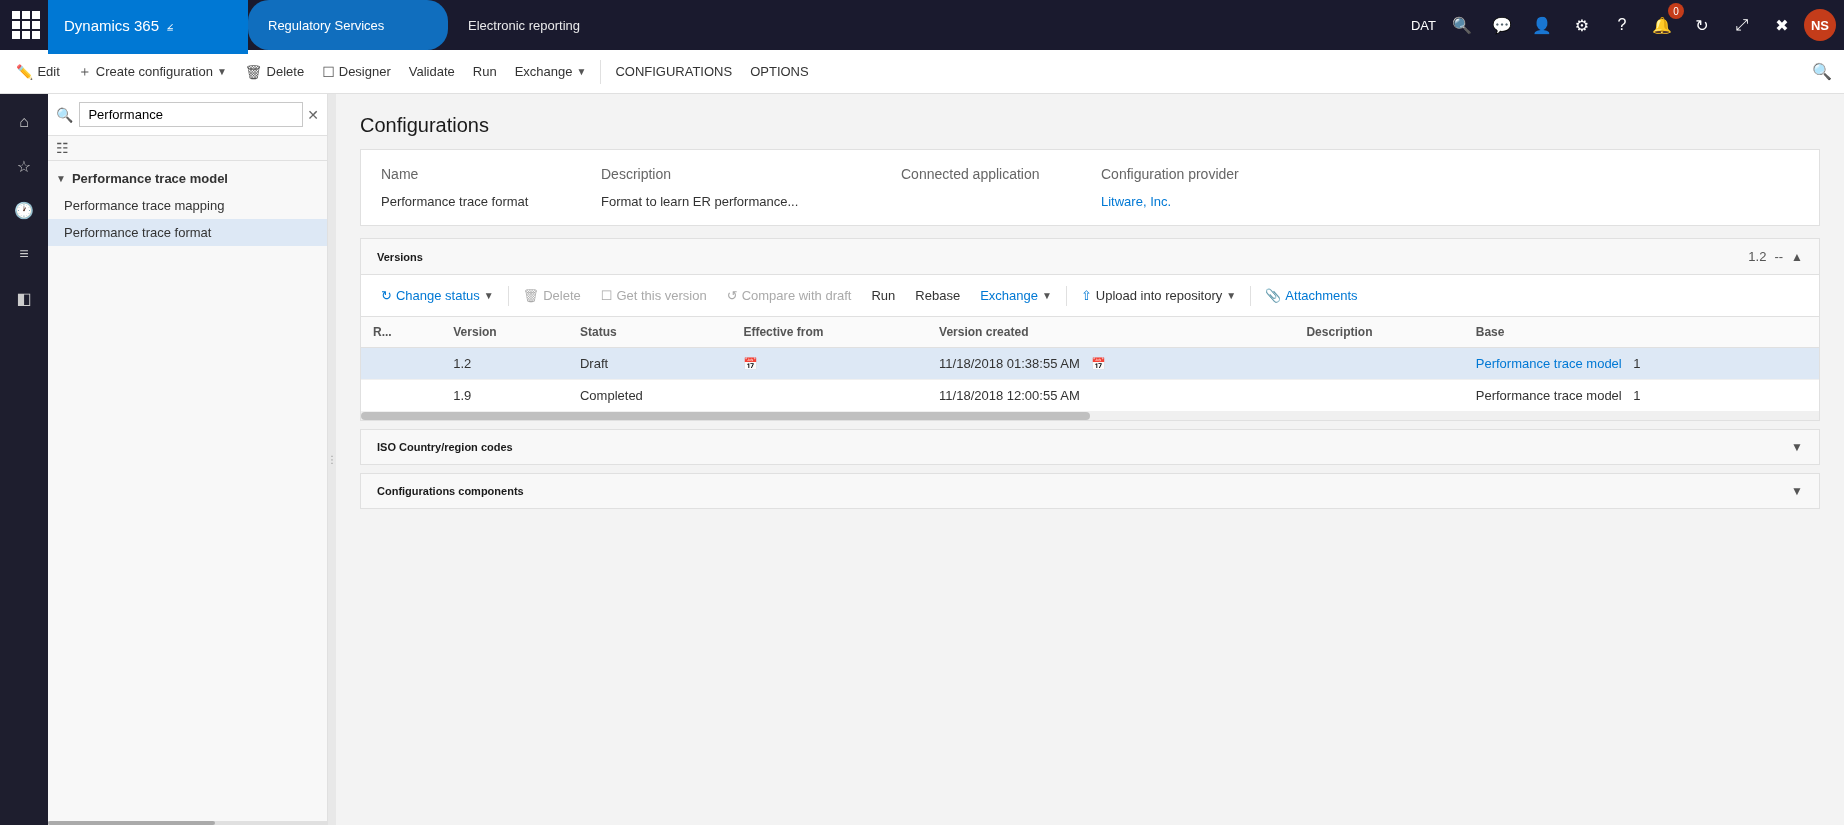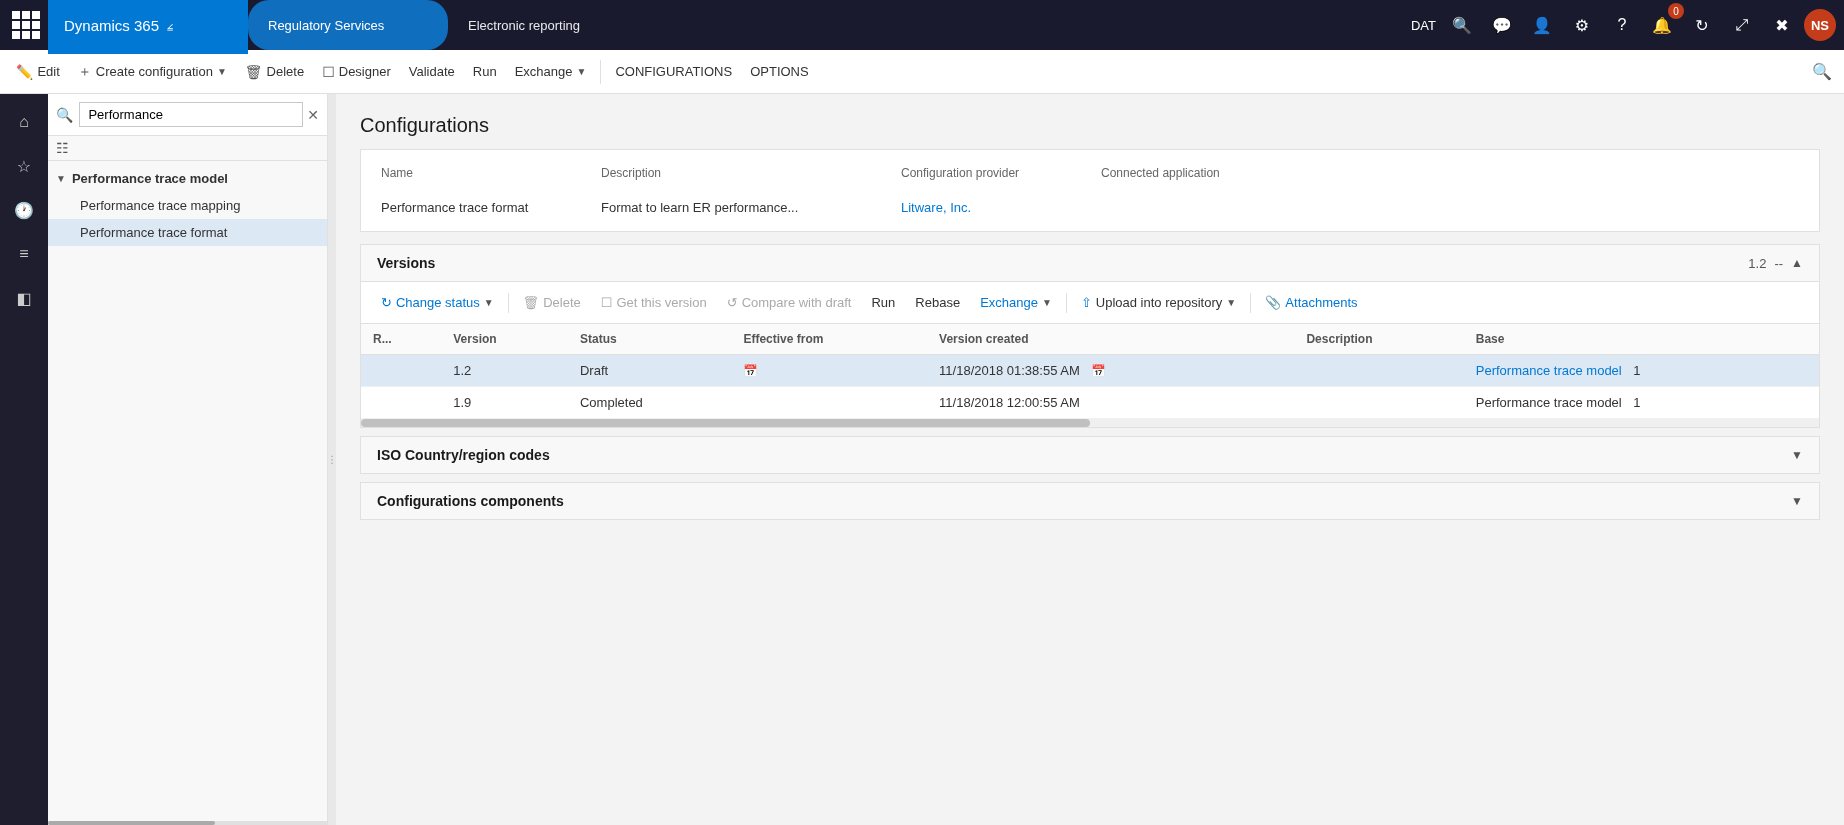--- a/index.html
+++ b/index.html
@@ -155,21 +155,21 @@
     .tree-item {
       padding: 6px 8px 6px 16px;
       cursor: pointer;
       display: flex; align-items: center; gap: 6px;
       font-size: 13px;
       color: #333;
     }
     .tree-item.selected { background: #dde8f5; }
     .tree-item.parent { font-weight: 600; padding-left: 8px; }
     .tree-item .tree-arrow { font-size: 10px; color: #555; }
-    .tree-item.child { padding-left: 32px; font-weight: 400; }
+    .tree-item.child { padding-left: 16px; font-weight: 400; }
 
     
     .content-area {
       flex: 1;
       background: #f3f3f3;
       overflow-y: auto;
       padding: 0;
     }
 
     
@@ -190,23 +190,23 @@
       border: 1px solid #e0e0e0;
       padding: 16px 20px;
     }
     .config-meta {
       display: grid;
       grid-template-columns: 220px 300px 200px 250px 200px;
       gap: 0;
     }
     .config-meta-col label {
       display: block;
-      font-size: 12px;
+      font-size: 14px;
       color: #666;
-      margin-bottom: 20px;
+      margin-bottom: 12px;
     }
     .config-meta-col .value {
       font-size: 13px;
       color: #333;
     }
     .config-meta-col .value.link {
       color: #0078d4;
       cursor: pointer;
     }
 
@@ -219,21 +219,21 @@
     .section-header {
       display: flex;
       align-items: center;
       justify-content: space-between;
       padding: 10px 16px;
       background: #f8f8f8;
       border-bottom: 1px solid #e0e0e0;
       cursor: pointer;
     }
     .section-header h3 {
-      font-size: 14px;
+      font-size: 11px;
       font-weight: 600;
       color: #1a1a1a;
     }
     .section-header .version-info {
       display: flex; align-items: center; gap: 8px;
       font-size: 13px; color: #555;
     }
     .section-toggle { font-size: 12px; color: #555; }
 
     
@@ -448,26 +448,26 @@
       <div class="config-meta">
         <div class="config-meta-col">
           <label>Name</label>
           <div class="value">Performance trace format</div>
         </div>
         <div class="config-meta-col">
           <label>Description</label>
           <div class="value">Format to learn ER performance...</div>
         </div>
         <div class="config-meta-col">
+          <label>Connected application</label>
+          <div class="value"></div>
+        </div>
+        <div class="config-meta-col">
           <label>Configuration provider</label>
           <div class="value link">Litware, Inc.</div>
-        </div>
-        <div class="config-meta-col">
-          <label>Connected application</label>
-          <div class="value"></div>
         </div>
       </div>
     </div>
 
     <div class="versions-section">
       <div class="section-header">
         <h3>Versions</h3>
         <div class="version-info">
           <span>1.2</span>
           <span>--</span>

